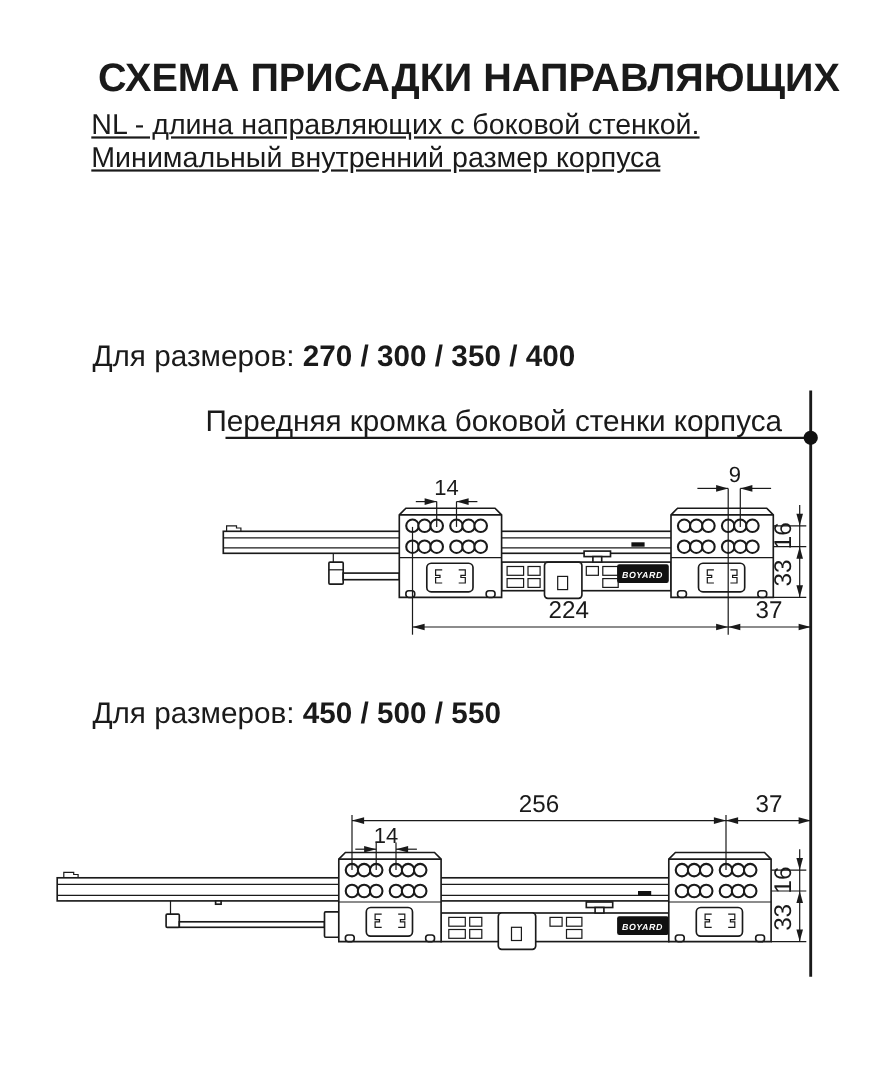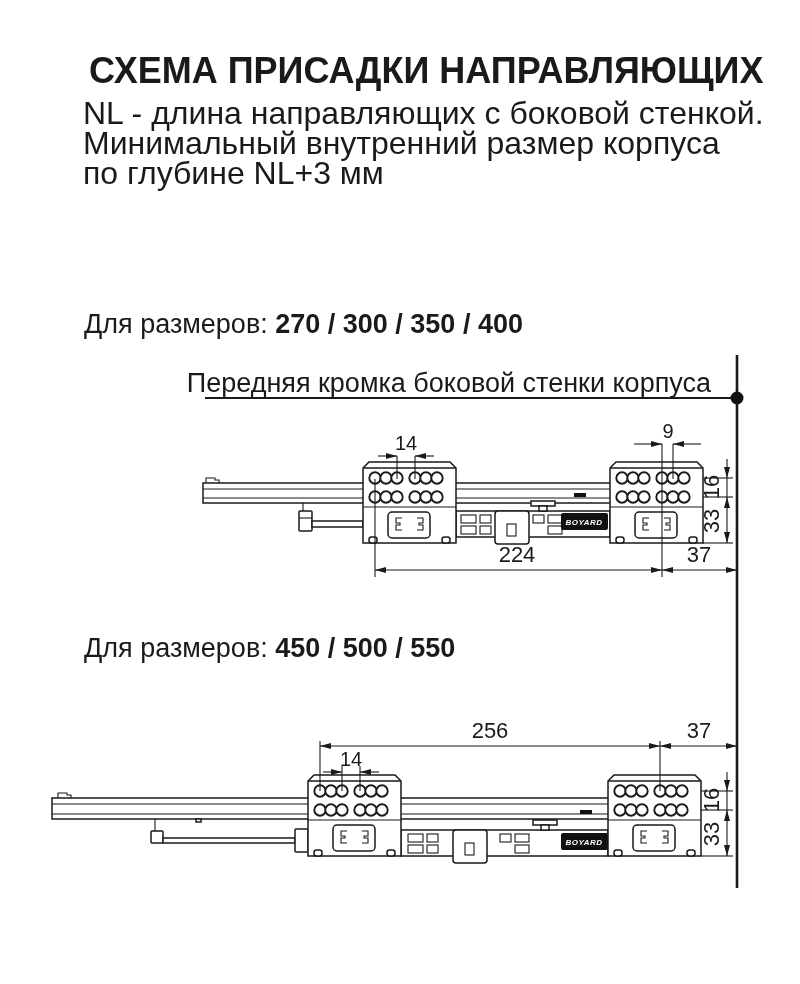--- a/index.html
+++ b/index.html
@@ -1,20 +1,20 @@
 <!DOCTYPE html>
 <html><head>
 <meta charset="utf-8">
 <style>
   html,body{margin:0;padding:0;background:#fff;}
   #page{position:relative;width:800px;height:984px;background:#ffffff;overflow:hidden;
         font-family:"Liberation Sans", sans-serif;color:#1a1a1a;}
   .abs{position:absolute;margin-left:13px;}
   #title{left:76px;top:50px;font-size:36px;font-weight:bold;letter-spacing:0px;white-space:nowrap;}
-  #note{left:70px;top:98px;font-size:32px;line-height:30px;white-space:nowrap;}
+  #note{left:70px;top:98px;font-size:26px;line-height:30px;white-space:nowrap;text-decoration:underline;}
   .size-line{font-size:27px;white-space:nowrap;left:71px;}
   .size-line .sizes{font-weight:bold;text-align:right;}
   #size-line-1{top:309px;}
   #size-line-2{top:633px;}
   #front-edge-label{top:368px;right:89px;font-size:27px;white-space:nowrap;}
   svg{position:absolute;left:0;top:0;}
   .ln{stroke:#1a1a1a;stroke-width:1.5;fill:none;}
   .thin{stroke-width:1.1;}
   .part{fill:#ffffff;stroke:#1a1a1a;stroke-width:1.5;}
   .hole{fill:#ffffff;stroke:#1a1a1a;stroke-width:1.9;}
@@ -29,21 +29,20 @@
 </head>
 <body>
 
 <div id="page">
 
   <div id="title" class="abs">СХЕМА ПРИСАДКИ НАПРАВЛЯЮЩИХ</div>
 
   <div id="note" class="abs">
     <div>NL - длина направляющих с боковой стенкой.</div>
     <div>Минимальный внутренний размер корпуса</div>
-    <div>по глубине NL+3 мм</div>
   </div>
 
   <div id="size-line-1" class="abs size-line">
     <span>Для размеров: </span><span class="sizes">270 / 300 / 350 / 400</span>
   </div>
 
   <div id="front-edge-label" class="abs">Передняя кромка боковой стенки корпуса</div>
 
   <div id="size-line-2" class="abs size-line">
     <span>Для размеров: </span><span class="sizes">450 / 500 / 550</span>

